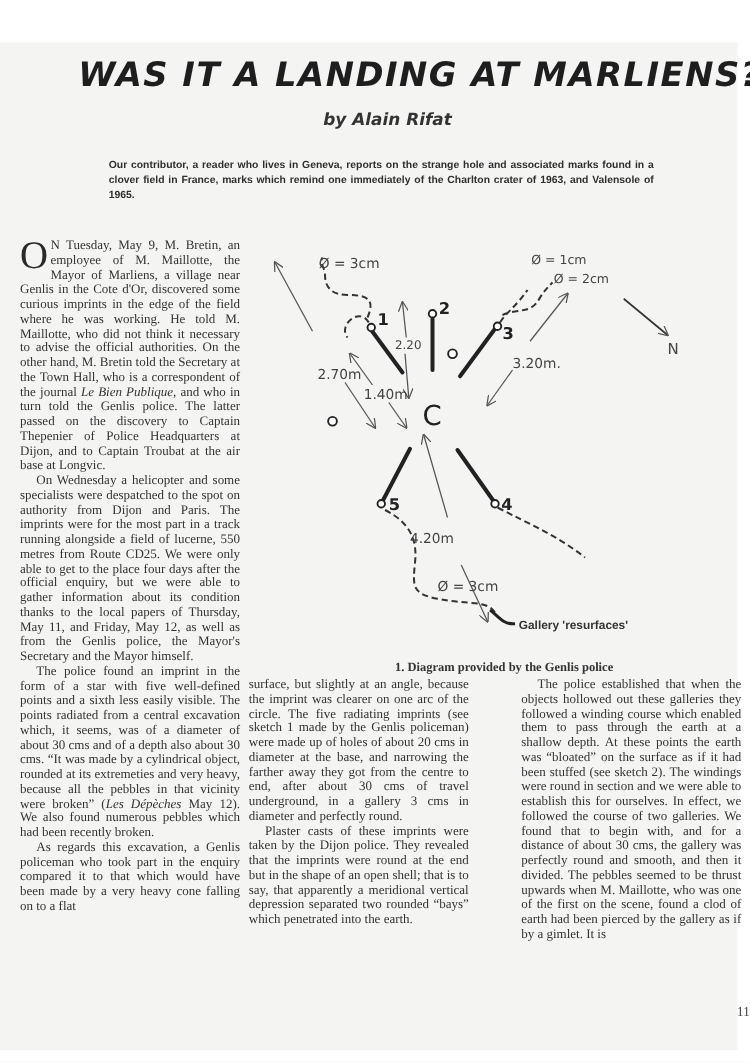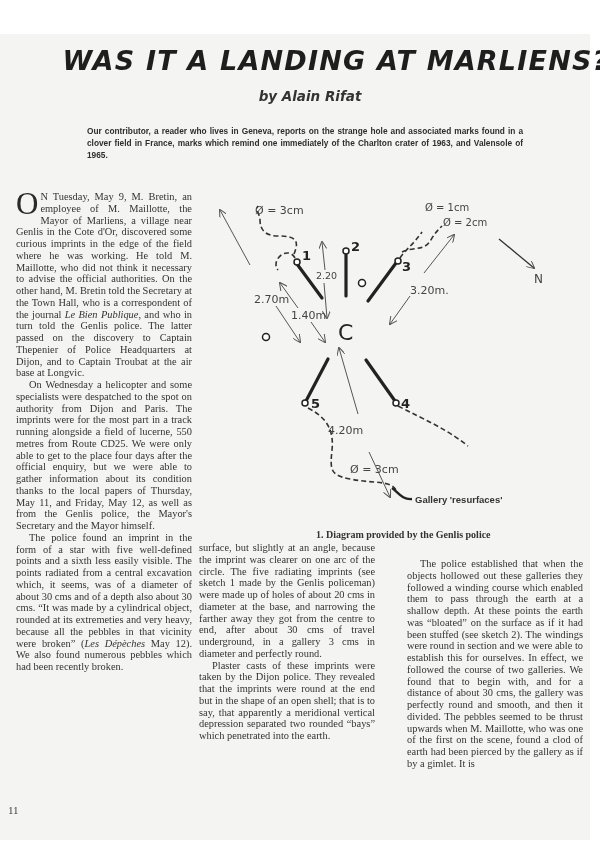--- a/index.html
+++ b/index.html
@@ -27,53 +27,54 @@
     line-height: 12px; color: #2e2e2e; margin: 5px; text-align: justify;
   }
   .col {
     position: absolute; font-size: 10.4px; line-height: 11.75px; color: #333;
     text-align: justify; hyphens: manual;
   }
   .col p { margin: 0; text-indent: 13px; }
   .col p.first { text-indent: 0; }
   .col1 { left: 16px; top: 191px; width: 176px; }
   .col2 { left: 199px; top: 542px; width: 176px; }
-  .col3 { left: 407px; top: 542px; width: 176px; margin-top: 16px; }
+  .col3 { left: 417px; top: 542px; width: 176px; }
   .dropcap {
     float: left; font-size: 31px; line-height: 24px; margin: 1px 2px 0 0; color: #2a2a2a;
   }
   .col i { }
   .diagram {
     position: absolute; left: 200px; top: 170px; width: 400px; height: 350px;
   }
   .diagram svg { width: 400px; height: 350px; }
   .dlabel { font-family: "DejaVu Sans", sans-serif; font-size: 11px; fill: #444; }
   .dnum { font-family: "DejaVu Sans", sans-serif; font-size: 13px; font-weight: bold; fill: #222; }
   .caption {
     position: absolute; left: 300px; top: 513px; font-family: "Liberation Serif", serif;
     font-weight: bold; font-size: 10px; color: #333; margin: 16px;
   }
   .pageno {
-    position: absolute; left: 0; top: 804px; width: 600px; text-align: left;
+    position: absolute; left: 0; top: 804px; width: 600px; text-align: right;
     font-size: 11px; color: #444; padding-left: 8px; box-sizing: border-box;
   }
 </style>
 </head>
 <body>
 
 <div class="page"></div>
 
 <h1 class="title">WAS IT A LANDING AT MARLIENS?</h1>
 <h2 class="byline">by Alain Rifat</h2>
 <p class="standfirst">Our contributor, a reader who lives in Geneva, reports on the strange hole and associated marks found in a clover field in France, marks which remind one immediately of the Charlton crater of 1963, and Valensole of 1965.</p>
 
 <div class="col col1">
   <p class="first"><span class="dropcap">O</span><span>N Tuesday, May 9, M. Bretin, an employee of M. Maillotte, the Mayor of Marliens, a village near Genlis in the Cote d'Or, discovered some curious imprints in the edge of the field where he was working. He told M. Maillotte, who did not think it necessary to advise the official authorities. On the other hand, M. Bretin told the Secretary at the Town Hall, who is a correspondent of the journal </span><i>Le Bien Publique</i><span>, and who in turn told the Genlis police. The latter passed on the discovery to Captain Thepenier of Police Headquarters at Dijon, and to Captain Troubat at the air base at Longvic.</span></p>
   <p>On Wednesday a helicopter and some specialists were despatched to the spot on authority from Dijon and Paris. The imprints were for the most part in a track running alongside a field of lucerne, 550 metres from Route CD25. We were only able to get to the place four days after the official enquiry, but we were able to gather information about its condition thanks to the local papers of Thursday, May 11, and Friday, May 12, as well as from the Genlis police, the Mayor's Secretary and the Mayor himself.</p>
   <p><span>The police found an imprint in the form of a star with five well-defined points and a sixth less easily visible. The points radiated from a central excavation which, it seems, was of a diameter of about 30 cms and of a depth also about 30 cms. “It was made by a cylindrical object, rounded at its extremeties and very heavy, because all the pebbles in that vicinity were broken” (</span><i>Les Dépèches</i><span> May 12). We also found numerous pebbles which had been recently broken.</span></p>
+  <p>As regards this excavation, a Genlis policeman who took part in the enquiry compared it to that which would have been made by a very heavy cone falling on to a flat</p>
 </div>
 
 <div class="col col2">
   <p class="first">surface, but slightly at an angle, because the imprint was clearer on one arc of the circle. The five radiating imprints (see sketch 1 made by the Genlis policeman) were made up of holes of about 20 cms in diameter at the base, and narrowing the farther away they got from the centre to end, after about 30 cms of travel underground, in a gallery 3 cms in diameter and perfectly round.</p>
   <p>Plaster casts of these imprints were taken by the Dijon police. They revealed that the imprints were round at the end but in the shape of an open shell; that is to say, that apparently a meridional vertical depression separated two rounded “bays” which penetrated into the earth.</p>
 </div>
 
 <div class="col col3">
   <p>The police established that when the objects hollowed out these galleries they followed a winding course which enabled them to pass through the earth at a shallow depth. At these points the earth was “bloated” on the surface as if it had been stuffed (see sketch 2). The windings were round in section and we were able to establish this for ourselves. In effect, we followed the course of two galleries. We found that to begin with, and for a distance of about 30 cms, the gallery was perfectly round and smooth, and then it divided. The pebbles seemed to be thrust upwards when M. Maillotte, who was one of the first on the scene, found a clod of earth had been pierced by the gallery as if by a gimlet. It is</p>
 </div>

